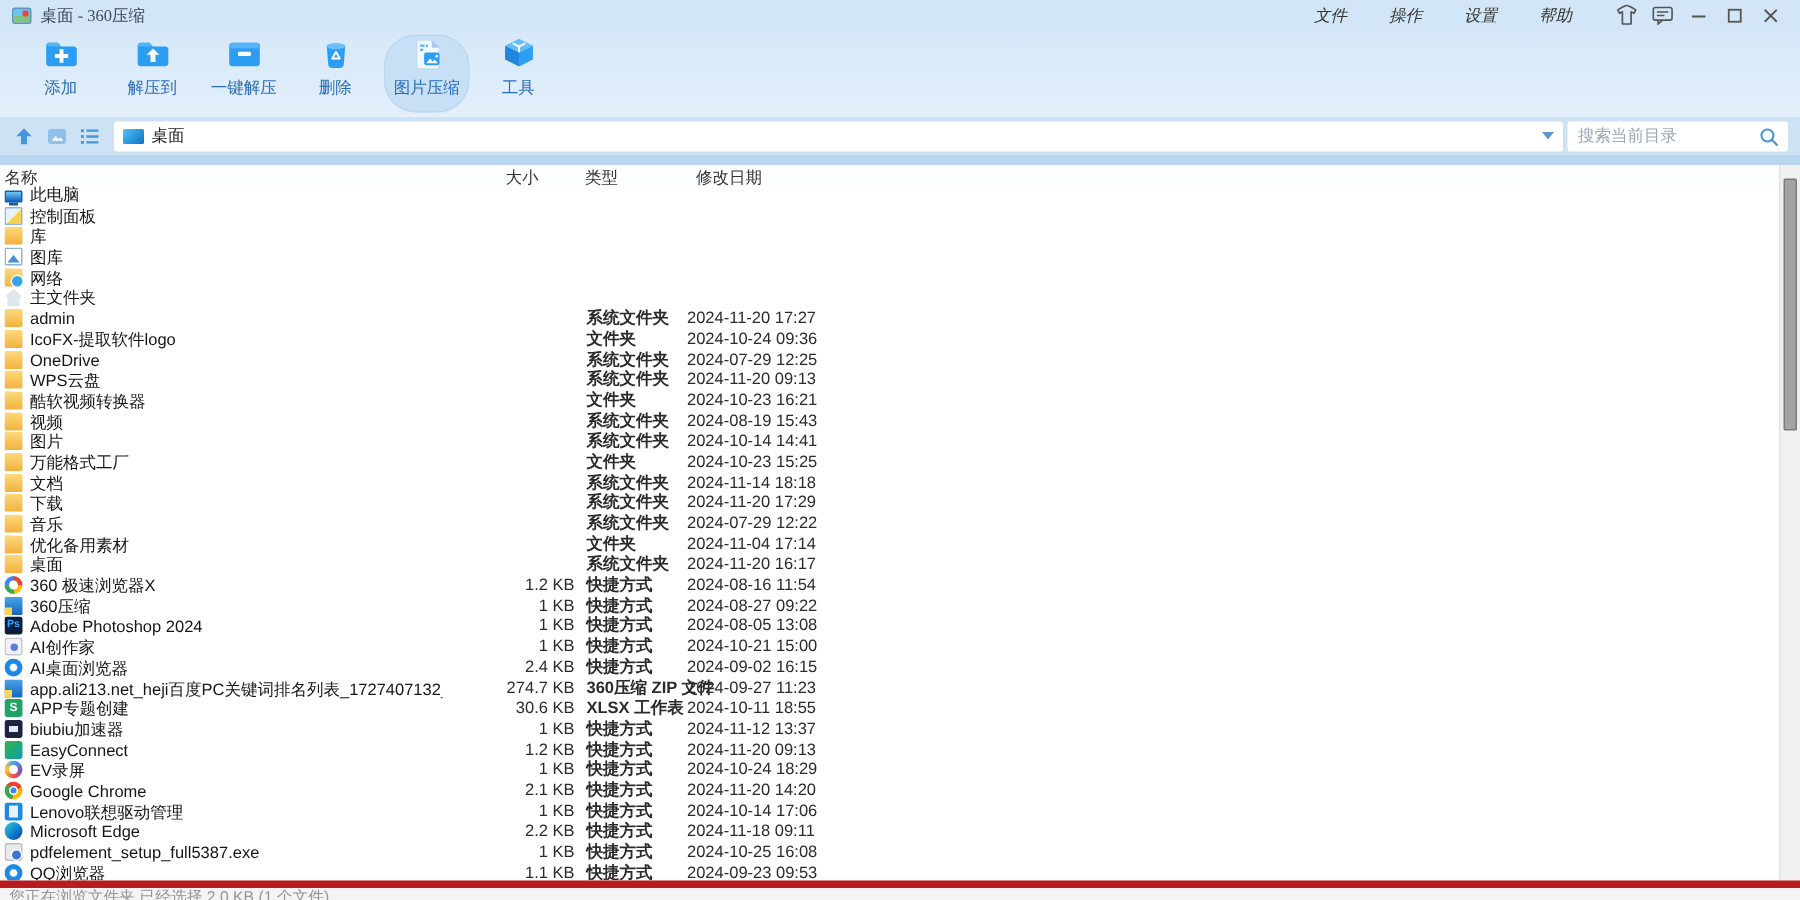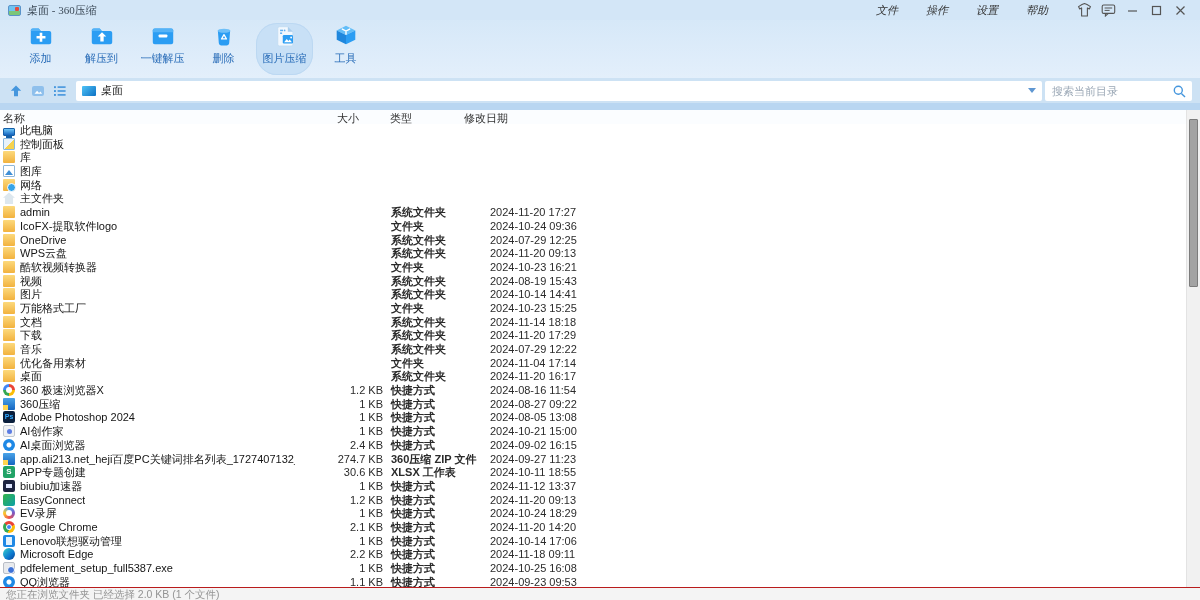--- a/index.html
+++ b/index.html
@@ -41,21 +41,21 @@
   .list-header { height:14px; position:relative; background:#fbfdff; color:#333; }
   .list-header span { position:absolute; top:1px;font-family:Liberation Serif, serif; }
   .h-name { left:3px; } .h-size { left:337px; } .h-type { left:390px; } .h-date { left:464px; }
 
   
   .file-list { position:relative; height:463px; overflow:hidden; background:#fff; }
   .frow { height:13.7px; line-height:13.5px; position:relative; white-space:nowrap; }
   .c-name { position:absolute; left:3px; top:0; max-width:292px; overflow:hidden; color:#151515; }
   .c-size { position:absolute; left:295px; width:88px; text-align:right; color:#2b2b2b; }
   .c-type { position:absolute; left:391px; color:#2b2b2b;font-weight:bold; }
-  .c-date { position:absolute; left:490px; color:#2b2b2b;text-align:center; }
+  .c-date { position:absolute; left:458px; color:#2b2b2b;text-align:center; }
 
   
   .fi { display:inline-block; width:12px; height:12px; margin-right:5px; position:relative; vertical-align:-2px; }
   .fi-folder,.fi-network { background:linear-gradient(#fcd97c,#f2b23e); border-radius:1px; }
   .fi-folder::before,.fi-network::before { content:""; position:absolute; top:-2px; left:0; width:5px; height:2px; background:#edb045; border-radius:1px 1px 0 0; }
   .fi-network::after { content:""; position:absolute; right:-1px; bottom:-1px; width:7px; height:7px; border-radius:50%; background:#35a3e8; border:1px solid #fff; }
   .fi-monitor { height:8px; margin-top:2px; background:linear-gradient(#6ec6f7,#1565c0); border:1px solid #155fa8; border-radius:1px; }
   .fi-monitor::after { content:""; position:absolute; left:2px; bottom:-3px; width:6px; height:2px; background:#155fa8; }
   .fi-controlpanel { background:linear-gradient(135deg,#e8f2fb 55%,#f6d24e 55%); border:1px solid #88b8e0; border-radius:1px; }
   .fi-gallery { background:#fff; border:1px solid #8fb6d9; border-radius:1px; }
@@ -83,21 +83,21 @@
   .fi-lenovo::after { content:""; position:absolute; inset:2px 3px; background:#e3f2fd; }
   .fi-edge { border-radius:50%; background:linear-gradient(135deg,#35d0cb,#0b78d0 60%,#0a3f8e); }
   .fi-pdfexe { background:#e8eaed; border:1px solid #b9bec6; border-radius:2px; }
   .fi-pdfexe::after { content:""; position:absolute; right:-1px; bottom:-1px; width:6px; height:6px; border-radius:50%; background:#3f72d6; border:1px solid #fff; }
 
   
   .scroll-track { position:absolute; right:0; top:110px; width:14px; height:477px; background:#f1f1f1; border-left:1px solid #e3e3e3; }
   .scroll-thumb { position:absolute; left:2px; top:9px; width:9px; height:168px; background:#a3a3a3; border:1px solid #7c7c7c; border-radius:1px; }
 
   
-  .statusbar { position:absolute; left:0; bottom:0; width:1200px; height:13px; background:#f4f4f4; border-top:1px solid #b91c1c; color:#949494; font-size:10.5px; line-height:12px; padding-left:6px; }
+  .statusbar { position:absolute; left:0; bottom:0; width:1200px; height:13px; background:#f4f4f4; border-top:5px solid #b91c1c; color:#949494; font-size:10.5px; line-height:12px; padding-left:6px; }
 </style>
 </head>
 <body>
 
 <div class="window">
 
   <div class="titlebar">
     <div class="app-ico"></div>
     <span class="win-title">桌面 - 360压缩</span>
     <div class="menubar">

